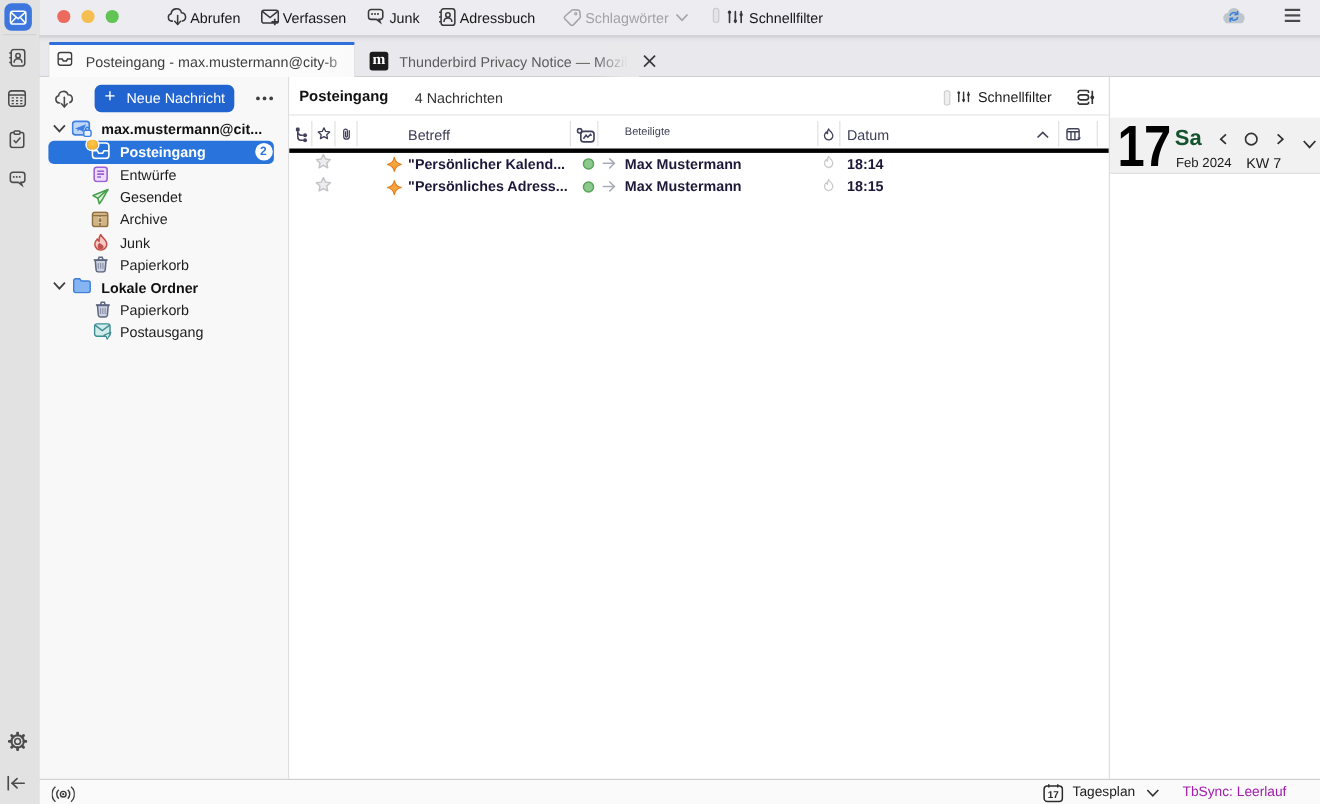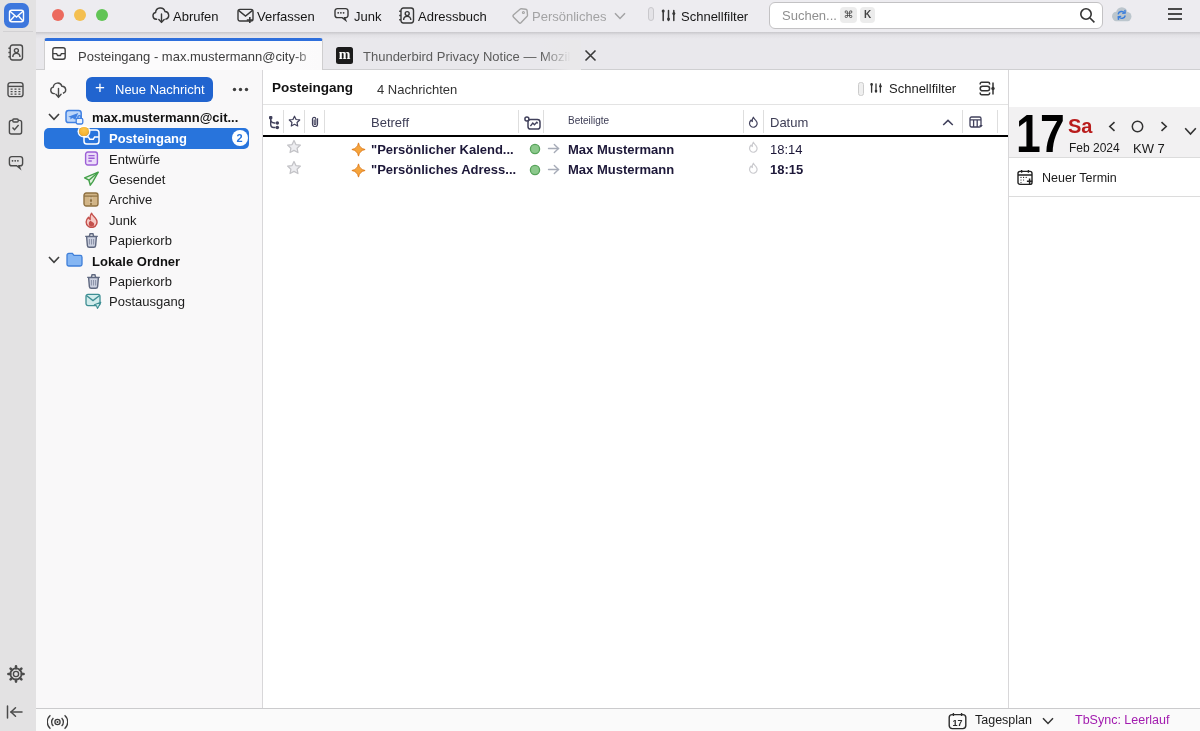--- a/index.html
+++ b/index.html
@@ -83,43 +83,34 @@
     <rect x="3" y="1" width="12.5" height="15" rx="2.4"></rect>
     <path d="M3 4.2 H1.2 M3 8.5 H1.2 M3 12.8 H1.2"></path>
     <circle cx="9.2" cy="6.6" r="2"></circle>
       <path d="M5.6 13 c0-2.4 1.6-3.6 3.6-3.6 s3.6 1.2 3.6 3.6"></path>
   </svg>
   <div class="a" style="left:382px;top:9px;color:#161616">Adressbuch</div>
   <svg class="a" style="left:476px;top:8px" width="17" height="16" viewBox="0 0 17 16" fill="none" stroke="#a5a5a5" stroke-width="1.4">
     <path d="M1.6 6.8 L8 1.2 a1.8 1.8 0 0 1 1.3 -.4 l4.4 .4 a1.6 1.6 0 0 1 1.4 1.4 l.4 4.4 a1.8 1.8 0 0 1 -.4 1.3 L9.2 14.6 a1.7 1.7 0 0 1 -2.4 0 L1.6 9.2 a1.7 1.7 0 0 1 0 -2.4 z"></path>
     <circle cx="11.4" cy="4.5" r="1" stroke-width="1.1"></circle>
   </svg>
-  <div class="a" style="left:496px;top:9px;color:#a3a3a4">Persönliches</div>
+  <div class="a" style="left:496px;top:9px;color:#a3a3a4">Schlagwörter</div>
   <svg class="a" style="left:578px;top:12px" width="12" height="8" viewBox="0 0 12 8" fill="none" stroke="#a3a3a4" stroke-width="1.5">
       <path d="M1 1.2 L6 6.4 L11 1.2"></path>
     </svg>
   <div class="a" style="left:612px;top:7px;width:4px;height:12px;border-radius:3px;border:1px solid #c9c8cc;background:#e4e3e7"></div>
   <svg class="a" style="left:624px;top:7px" width="17" height="17" viewBox="0 0 17 17" fill="none" stroke="#383838" stroke-width="1.5" stroke-linecap="round">
     <path d="M3.2 3.6 v9.8 M8.5 3.6 v9.8 M13.8 3.6 v9.8"></path>
     <g fill="#383838" stroke="none">
         <circle cx="3.2" cy="4.1" r="1.5"></circle>
         <circle cx="8.5" cy="12" r="1.5"></circle>
         <circle cx="13.8" cy="6.4" r="1.5"></circle>
       </g>
   </svg>
   <div class="a" style="left:645px;top:9px;color:#161616">Schnellfilter</div>
-  <div class="a" style="left:733px;top:2px;width:332px;height:25px;background:#fff;border:1px solid #c3c2c4;border-radius:6px">
-    <div class="a" style="left:12px;top:5px;color:#8f8f8f">Suchen...</div>
-    <div class="a" style="left:70px;top:4px;width:17px;height:16px;background:#ececec;border-radius:4px;color:#444;font-size:10px;text-align:center;line-height:16px">⌘</div>
-    <div class="a" style="left:90px;top:4px;width:15px;height:16px;background:#ececec;border-radius:4px;color:#444;font-size:10px;font-weight:bold;text-align:center;line-height:16px">K</div>
-    <svg class="a" style="left:309px;top:4px" width="17" height="17" viewBox="0 0 17 17" fill="none" stroke="#333" stroke-width="1.6">
-        <circle cx="7" cy="7" r="5.2"></circle>
-        <path d="M11 11 L15.4 15.4"></path>
-      </svg>
-  </div>
   <svg class="a" style="left:1073px;top:5px" width="25" height="18" viewBox="0 0 25 18" fill="none">
     <g fill="#bcc6cd">
         <circle cx="7.4" cy="11.2" r="4.4"></circle>
         <circle cx="12.8" cy="7.8" r="5.6"></circle>
         <circle cx="18" cy="11.4" r="4.5"></circle>
         <rect x="4.4" y="10.8" width="17" height="5.4" rx="2.6"></rect>
       </g>
     <g stroke="#3a7edc" stroke-width="1.4" fill="none">
         <path d="M9.1 9.3 a3.6 3.6 0 0 1 6.4 -1.4"></path>
         <path d="M16.3 10.5 a3.6 3.6 0 0 1 -6.4 1.4"></path>
@@ -257,21 +248,21 @@
     </svg>
     <div class="a" style="left:626px;top:11px;color:#1c1c1c">Schnellfilter</div>
     <svg class="a" style="left:716px;top:11px" width="16" height="15" viewBox="0 0 16 15" fill="none" stroke="#333" stroke-width="1.5">
       <path d="M1.2 3.6 v-.9 a1.4 1.4 0 0 1 1.4 -1.4 h6.6 a1.4 1.4 0 0 1 1.4 1.4 v.9"></path>
       <rect x="1.2" y="5.2" width="9.4" height="4.6" rx="2.3"></rect>
       <path d="M1.2 11.4 v.9 a1.4 1.4 0 0 0 1.4 1.4 h6.6 a1.4 1.4 0 0 0 1.4 -1.4 v-.9"></path>
       <path d="M14 1.5 v12"></path>
         <circle cx="14" cy="7.5" r="1.7" fill="#333" stroke="none"></circle>
     </svg>
   </div>
-  <div class="a" style="left:0;top:34px;width:745px;height:31px;border-bottom:2px solid #000000">
+  <div class="a" style="left:0;top:34px;width:745px;height:31px;border-bottom:4px solid #000000">
     <svg class="a" style="left:5px;top:11px" width="13" height="15" viewBox="0 0 13 15" fill="none" stroke="#41415c" stroke-width="1.4">
       <rect x="1" y="1" width="3.4" height="3.4" rx="1.1" fill="#41415c" stroke="none"></rect>
       <path d="M2.7 4 v5.6 a2.9 2.9 0 0 0 2.9 2.9 h1.8"></path>
       <path d="M2.7 5.6 a4 4 0 0 0 4 2.4 h.6"></path>
       <circle cx="9.3" cy="8" r="1.8" fill="#41415c" stroke="none"></circle>
       <circle cx="9.3" cy="12.5" r="1.8" fill="#41415c" stroke="none"></circle>
     </svg>
     <div class="sep" style="left:20px;top:6px;height:23px"></div>
     <svg class="a" style="left:25px;top:11px" width="13" height="13" viewBox="0 0 15 15" fill="none" stroke="#41415c" stroke-width="1.4" stroke-linejoin="round">
       <path d="M7.5 1.4 l1.8 3.8 4.2 .5 -3.1 2.9 .8 4.1 -3.7-2 -3.7 2 .8-4.1 -3.1-2.9 4.2-.5 z"></path>
@@ -319,21 +310,21 @@
         <circle cx="6" cy="6" r="4.6" fill="#8cc98c" stroke="#57a35a" stroke-width="1.3"></circle>
       </svg>
     <svg class="a" style="left:284px;top:4.5px" width="13" height="13" viewBox="0 0 13 13" fill="none" stroke="#a7acb8" stroke-width="1.4" stroke-linecap="round">
         <path d="M1.5 6.5 h10"></path>
         <path d="M7.3 2.4 L11.5 6.5 L7.3 10.6"></path>
       </svg>
     <div class="a" style="left:305px;top:4px;font-weight:bold;color:#1d1839">Max Mustermann</div>
     <svg class="a" style="left:485px;top:2.5px" width="10.5" height="14" viewBox="0 0 15 16" fill="none" stroke="#cbcbcf" stroke-width="1.7">
       <path d="M7.6 1.2 c.5 2.3 3.2 3.3 4.5 5.9 a5.4 5.4 0 1 1 -9.9 2.7 c0-2 1.1-3.4 2.3-4.6 .3 1 .8 1.6 1.7 2.1 -.3-2.1 .2-4.4 1.4-6.1 z" stroke-linejoin="round"></path>
     </svg>
-    <div class="a" style="left:507px;top:4px;font-weight:normal;color:#1d1839">18:14</div>
+    <div class="a" style="left:507px;top:4px;font-weight:bold;color:#1d1839">18:14</div>
   </div>
   <div class="a" style="left:0;top:88px;width:745px;height:20.5px">
     <svg class="a" style="left:23px;top:1.5px" width="16" height="16" viewBox="0 0 15 15" fill="#ededf0" stroke="#c3c3c7" stroke-width="1.2" stroke-linejoin="round">
       <path d="M7.5 1.4 l1.8 3.8 4.2 .5 -3.1 2.9 .8 4.1 -3.7-2 -3.7 2 .8-4.1 -3.1-2.9 4.2-.5 z"></path>
     </svg>
     <svg class="a" style="left:88px;top:4.5px" width="15" height="15" viewBox="0 0 15 15">
       <path d="M7.5 .9 C8.1 4.6 10.4 6.9 14.1 7.5 C10.4 8.1 8.1 10.4 7.5 14.1 C6.9 10.4 4.6 8.1 .9 7.5 C4.6 6.9 6.9 4.6 7.5 .9 z" fill="#f6a43b" stroke="#e07f1f" stroke-width="1"></path>
     </svg>
     <div class="a" style="left:108px;top:4px;font-weight:bold;color:#1d1839">"Persönliches Adress...</div>
     <svg class="a" style="left:265.5px;top:5.5px" width="12" height="12" viewBox="0 0 12 12">
@@ -347,46 +338,35 @@
     <svg class="a" style="left:485px;top:2.5px" width="10.5" height="14" viewBox="0 0 15 16" fill="none" stroke="#cbcbcf" stroke-width="1.7">
       <path d="M7.6 1.2 c.5 2.3 3.2 3.3 4.5 5.9 a5.4 5.4 0 1 1 -9.9 2.7 c0-2 1.1-3.4 2.3-4.6 .3 1 .8 1.6 1.7 2.1 -.3-2.1 .2-4.4 1.4-6.1 z" stroke-linejoin="round"></path>
     </svg>
     <div class="a" style="left:507px;top:4px;font-weight:bold;color:#1d1839">18:15</div>
   </div>
 </div>
 <div class="vline" style="left:1008px;top:70px;height:638px"></div>
 <div class="a" style="left:1009px;top:70px;width:191px;height:638px;background:#fff">
   <div class="a" style="left:0;top:37px;width:191px;height:50px;background:#f2f1f2;border-bottom:1px solid #dcdcdc">
     <div class="a" style="left:7px;top:-0.5px;font-size:53px;line-height:53px;font-weight:bold;color:#000;letter-spacing:-1px;transform:scaleX(.84);transform-origin:0 0">17</div>
-    <div class="a" style="left:59px;top:8px;font-size:20px;font-weight:bold;color:#b91c1c">Sa</div>
+    <div class="a" style="left:59px;top:8px;font-size:20px;font-weight:bold;color:#14532d">Sa</div>
     <svg class="a" style="left:99px;top:14px" width="8" height="11" viewBox="0 0 8 11" fill="none" stroke="#333" stroke-width="1.6">
         <path d="M6.5 1.2 L1.8 5.5 L6.5 9.8"></path>
       </svg>
     <svg class="a" style="left:122px;top:13px" width="13" height="13" viewBox="0 0 13 13" fill="none" stroke="#333" stroke-width="1.5">
         <circle cx="6.5" cy="6.5" r="5.2"></circle>
       </svg>
     <svg class="a" style="left:151px;top:14px" width="8" height="11" viewBox="0 0 8 11" fill="none" stroke="#333" stroke-width="1.6">
         <path d="M1.5 1.2 L6.2 5.5 L1.5 9.8"></path>
       </svg>
     <svg class="a" style="left:175px;top:20px" width="13" height="9" viewBox="0 0 13 9" fill="none" stroke="#333" stroke-width="1.6">
         <path d="M1.2 1.2 L6.5 7 L11.8 1.2"></path>
       </svg>
     <div class="a" style="left:60px;top:33.5px;font-size:12px;color:#1a1a1a">Feb 2024</div>
     <div class="a" style="left:124px;top:33.5px;font-size:13px;color:#1a1a1a">KW 7</div>
-  </div>
-  <div class="a" style="left:0;top:88px;width:191px;height:38px;border-bottom:1px solid #dcdcdc">
-    <svg class="a" style="left:8px;top:11px" width="18" height="17" viewBox="0 0 18 17" fill="none" stroke="#222" stroke-width="1.4">
-      <rect x="1" y="2.4" width="14" height="13" rx="2"></rect>
-      <path d="M1 6 h14 M4.6 1 v2.8 M11.4 1 v2.8"></path>
-      <g stroke-width="1.2">
-          <path d="M4 8.4 h.01 M6.6 8.4 h.01 M9.2 8.4 h.01 M4 11 h.01 M6.6 11 h.01 M4 13.6 h.01" stroke-linecap="round"></path>
-        </g>
-      <path d="M12.6 9.6 v5.4 M9.9 12.3 h5.4" stroke-width="1.5"></path>
-    </svg>
-    <div class="a" style="left:33px;top:13px;font-size:12.5px;color:#1a1a1a">Neuer Termin</div>
   </div>
 </div>
 <div class="a" style="left:36px;top:708px;width:1164px;height:23px;background:#fafafa;border-top:1px solid #cbcbcd">
   <svg class="a" style="left:11px;top:5px" width="21" height="16" viewBox="0 0 21 16" fill="none" stroke="#3c3c3c" stroke-width="1.3">
     <circle cx="10.5" cy="8" r="1" fill="#3c3c3c" stroke="none"></circle>
     <circle cx="10.5" cy="8" r="2.6"></circle>
     <path d="M6.4 3.9 a5.6 5.6 0 0 0 0 8.2 M14.6 3.9 a5.6 5.6 0 0 1 0 8.2"></path>
     <path d="M3.4 1.2 a9 9 0 0 0 0 13.6 M17.6 1.2 a9 9 0 0 1 0 13.6"></path>
   </svg>
   <svg class="a" style="left:912px;top:3px" width="19" height="18" viewBox="0 0 19 18" fill="none" stroke="#2c2c2c" stroke-width="1.4">

